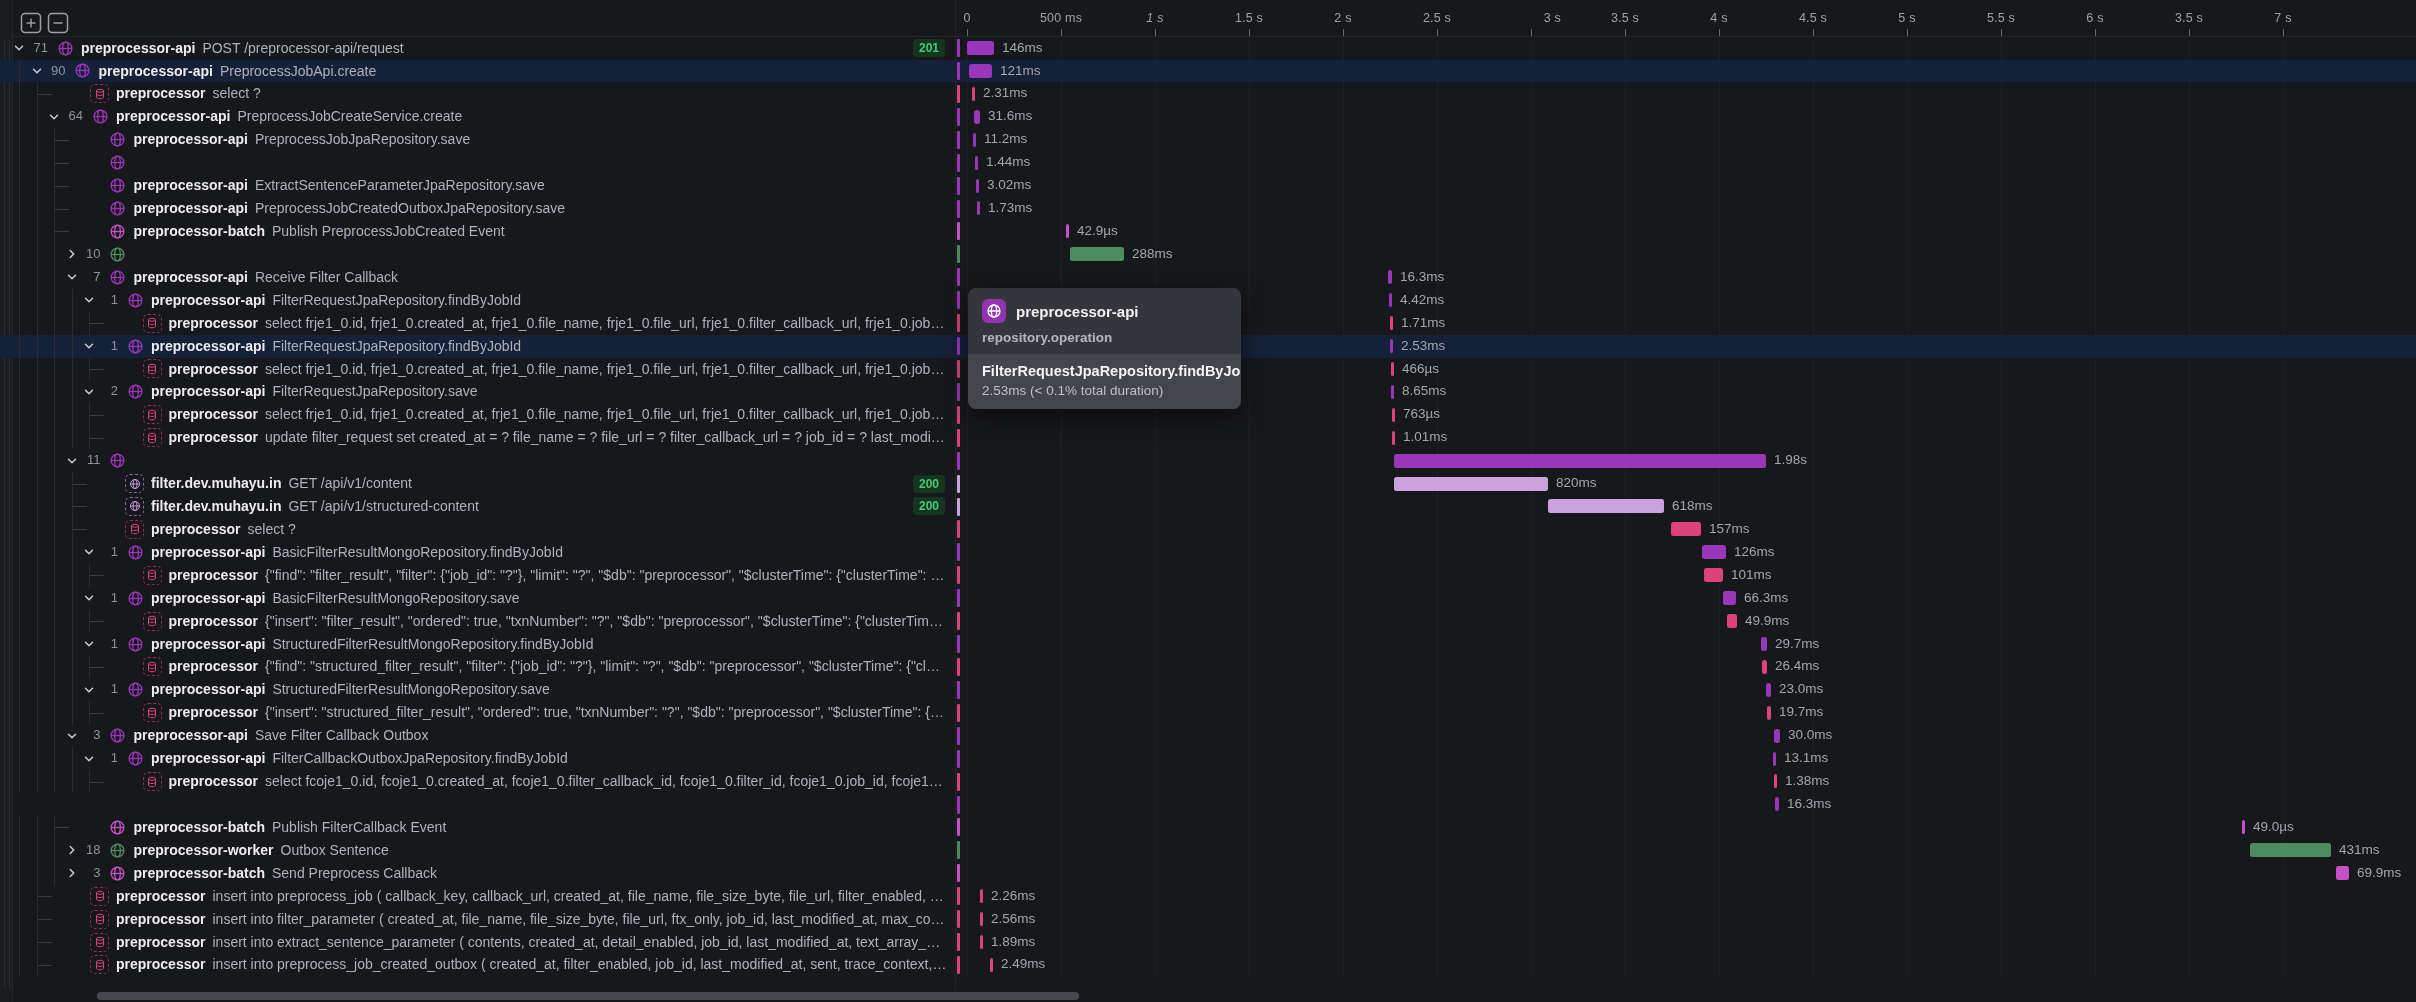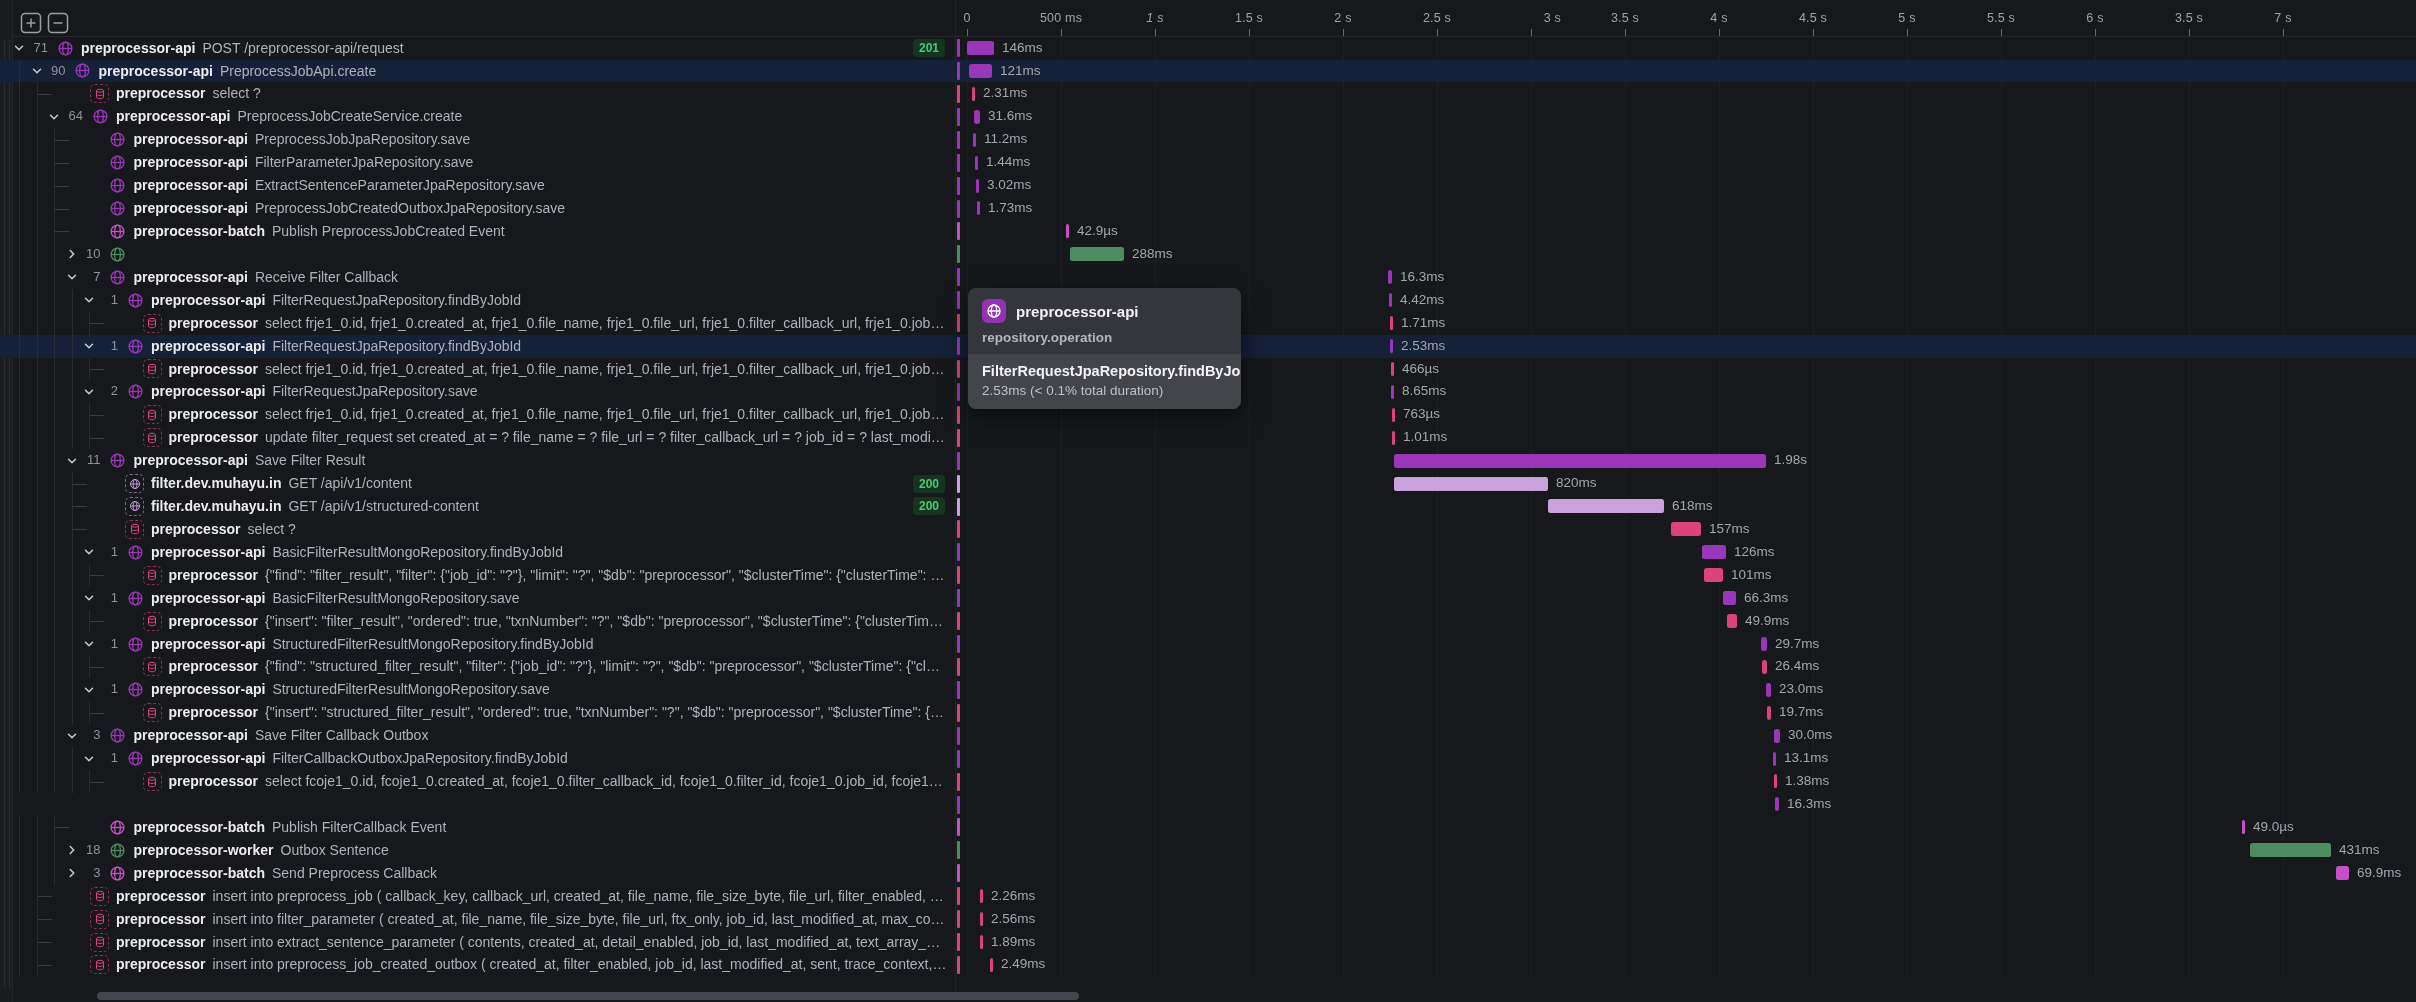--- a/index.html
+++ b/index.html
@@ -242,21 +242,20 @@
           <div class="guide" style="left:23.5px"></div>
           <div class="guide" style="left:41px"></div>
           <div class="stub" style="left:42px"></div>
           <span class="spanicon" style="left:94.5px;color:#9A36B9">
             <svg viewBox="0 0 24 24" width="17" height="17" fill="none" stroke="currentColor" stroke-width="1.9">
               <circle cx="12" cy="12" r="9"></circle>
               <path d="M3 12h18"></path>
               <ellipse cx="12" cy="12" rx="4" ry="9"></ellipse>
             </svg>
           </span>
-          <div class="names" style="left:120.5px;right:8px"><b>preprocessor-api</b><span>FilterParameterJpaRepository.save</span></div>
         </div>
         <div class="strip" style="background:#9A36B9"></div>
         <div class="bar" style="left:975px;width:3px;background:#9A36B9"></div>
         <div class="dur" style="left:986px">1.44ms</div>
       </div>
       <div class="row">
         <div class="leftcell">
           <div class="guide" style="left:6px"></div>
           <div class="guide" style="left:23.5px"></div>
           <div class="guide" style="left:41px"></div>
@@ -529,21 +528,20 @@
             </svg>
           </div>
           <div class="count" style="left:54.5px;width:33px">11</div>
           <span class="spanicon" style="left:94.5px;color:#9A36B9">
             <svg viewBox="0 0 24 24" width="17" height="17" fill="none" stroke="currentColor" stroke-width="1.9">
               <circle cx="12" cy="12" r="9"></circle>
               <path d="M3 12h18"></path>
               <ellipse cx="12" cy="12" rx="4" ry="9"></ellipse>
             </svg>
           </span>
-          <div class="names" style="left:120.5px;right:8px"><b>preprocessor-api</b><span>Save Filter Result</span></div>
         </div>
         <div class="strip" style="background:#9A36B9"></div>
         <div class="bar" style="left:1394px;width:372px;background:#9A36B9"></div>
         <div class="dur" style="left:1774px">1.98s</div>
       </div>
       <div class="row">
         <div class="leftcell">
           <div class="guide" style="left:6px"></div>
           <div class="guide" style="left:23.5px"></div>
           <div class="guide" style="left:41px"></div>

